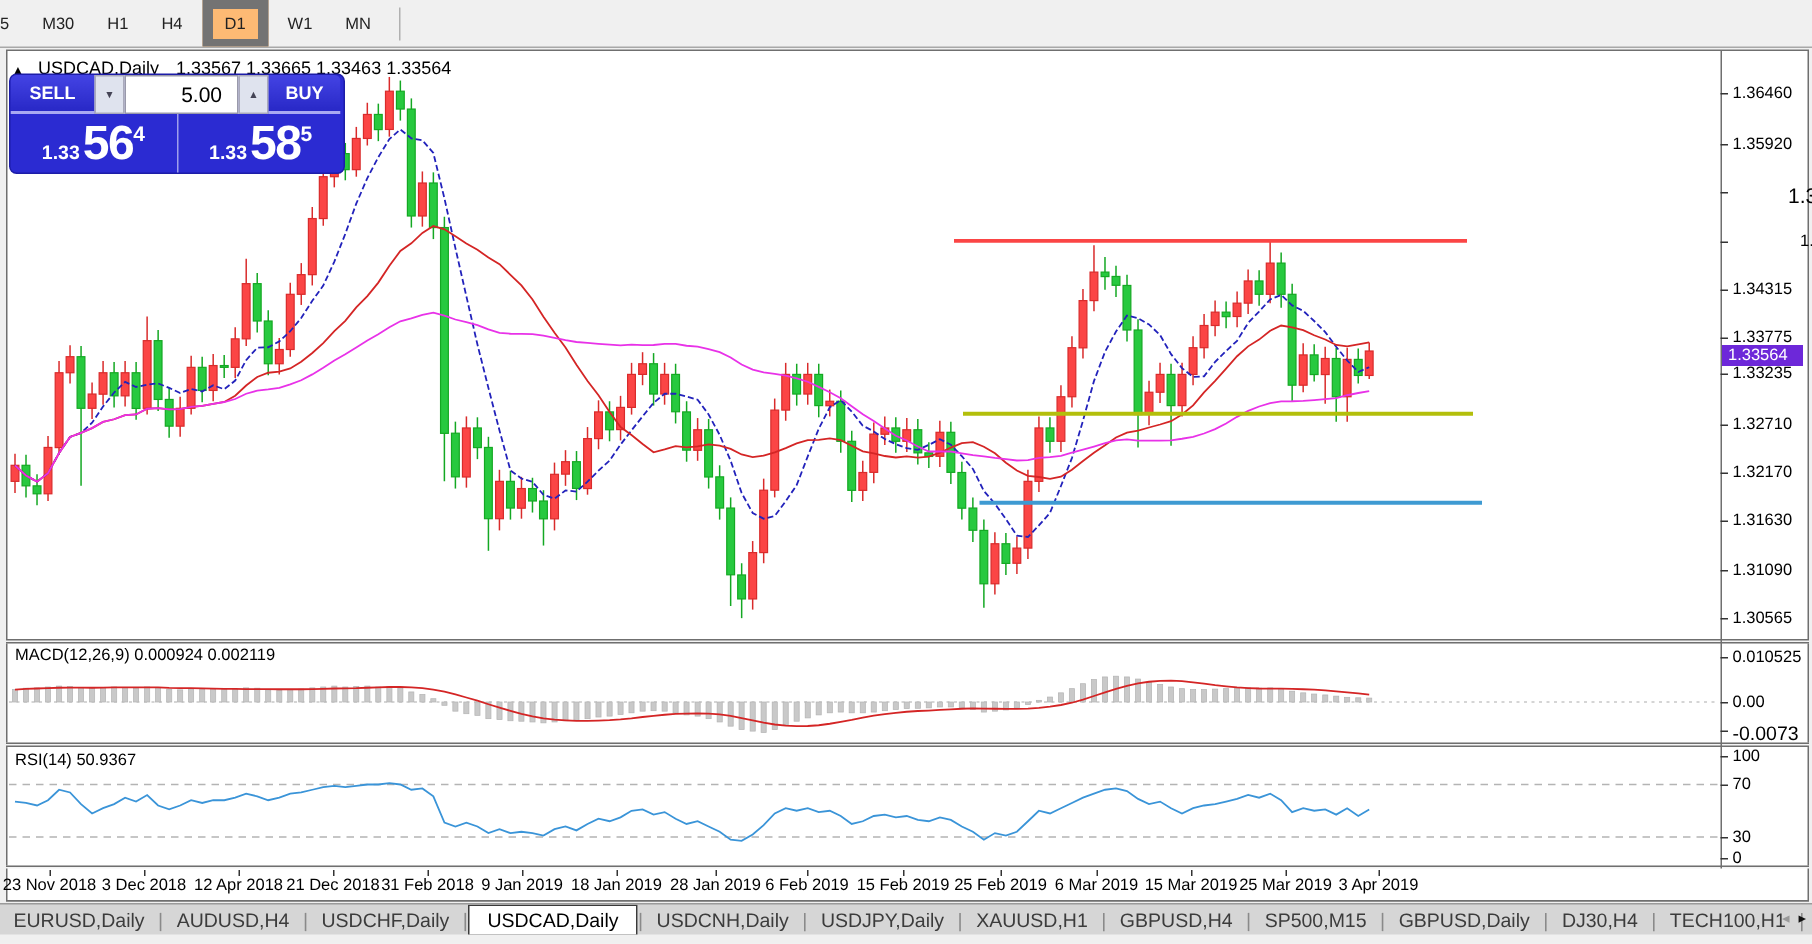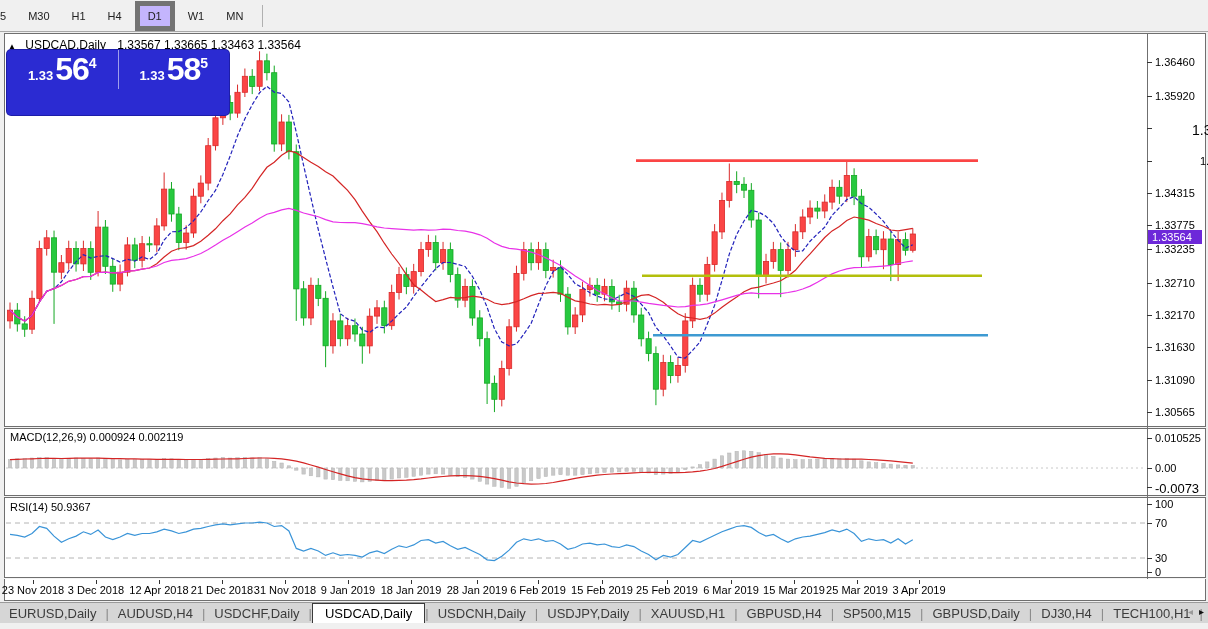--- a/index.html
+++ b/index.html
@@ -5,21 +5,21 @@
   * { margin:0; padding:0; box-sizing:border-box; }
   html,body { width:1208px; height:629px; background:#f0f0f0; overflow:hidden;
               font-family:"Liberation Sans", sans-serif; }
   .abs { position:absolute; }
   
   #toolbar { position:absolute; left:0; top:0; width:1208px; height:32px;
              background:#f0f0f0; border-bottom:1px solid #a8a8a8;
              display:flex; align-items:center; gap:4px; padding-left:0; overflow:hidden; }
   .tf { font-size:11px; color:#222; padding:4px 8px; border:1px solid transparent; cursor:default; }
   .tf:first-child { margin-left:-9px; }
-  .tf.active { background:#c4b5fd; border:5px solid #737373; }
+  .tf.active { background:#fdba74; border:7px solid #737373; }
   .tbsep { width:1px; height:22px; background:#b0b0b0; margin-left:6px; }
   
   #win { position:absolute; left:4px; top:33px; width:1202px; height:568px;
          background:#fff; border:1px solid #6f6f6f; }
   #plot { position:absolute; left:0; top:0; z-index:2; }
   .sepline { position:absolute; left:4px; width:1202px; height:3px; z-index:3;
              background:#f4f4f4; border-top:1px solid #6f6f6f; border-bottom:1px solid #6f6f6f; }
   #axis-vline { position:absolute; left:1147px; top:34px; width:1px; height:545px;
                 background:#6f6f6f; z-index:3; }
   #title-row { position:absolute; left:8px; top:38px; z-index:4; font-size:12px; color:#000; }
@@ -722,20 +722,31 @@
   <span>USDCAD,Daily</span>
   <span style="margin-left:8px">1.33567 1.33665 1.33463 1.33564</span>
 </div>
 
 <div class="pane-label" style="top:431px">MACD(12,26,9) 0.000924 0.002119</div>
 <div class="pane-label" style="top:501px">RSI(14) 50.9367</div>
 
 <div id="curtag" style="top: 230px;">1.33564</div>
 
 <div id="panel">
+  <div id="prow1">
+    <div id="sellbtn" class="pbtn">SELL</div>
+    <div class="spin">
+      <span>▼</span>
+    </div>
+    <div id="vol">5.00</div>
+    <div class="spin">
+      <span>▲</span>
+    </div>
+    <div id="buybtn" class="pbtn">BUY</div>
+  </div>
   <div id="prow2">
     <div class="phalf">
       <span class="psm">1.33</span>
       <span class="pbig">56</span>
       <span class="psup">4</span>
     </div>
     <div class="phalf">
       <span class="psm">1.33</span>
       <span class="pbig">58</span>
       <span class="psup">5</span>
@@ -815,21 +826,21 @@
 <div style="position: absolute; left: 1155px; top: 566px; font-size: 11px; z-index: 4;">0</div>
 <div style="position: absolute; left: 1147px; top: 572px; width: 5px; height: 1px; background: rgb(51, 51, 51); z-index: 4;"></div>
 <div style="position: absolute; top: 584px; left: 33px; font-size: 11px; z-index: 4; white-space: nowrap; transform: translateX(-50%);">23 Nov 2018</div>
 <div style="position: absolute; left: 33px; top: 580px; width: 1px; height: 4px; background: rgb(51, 51, 51); z-index: 4;"></div>
 <div style="position: absolute; top: 584px; left: 96px; font-size: 11px; z-index: 4; white-space: nowrap; transform: translateX(-50%);">3 Dec 2018</div>
 <div style="position: absolute; left: 96px; top: 580px; width: 1px; height: 4px; background: rgb(51, 51, 51); z-index: 4;"></div>
 <div style="position: absolute; top: 584px; left: 159px; font-size: 11px; z-index: 4; white-space: nowrap; transform: translateX(-50%);">12 Apr 2018</div>
 <div style="position: absolute; left: 159px; top: 580px; width: 1px; height: 4px; background: rgb(51, 51, 51); z-index: 4;"></div>
 <div style="position: absolute; top: 584px; left: 222px; font-size: 11px; z-index: 4; white-space: nowrap; transform: translateX(-50%);">21 Dec 2018</div>
 <div style="position: absolute; left: 222px; top: 580px; width: 1px; height: 4px; background: rgb(51, 51, 51); z-index: 4;"></div>
-<div style="position: absolute; top: 584px; left: 285px; font-size: 11px; z-index: 4; white-space: nowrap; transform: translateX(-50%);">31 Nov 2018</div>
+<div style="position: absolute; top: 584px; left: 285px; font-size: 11px; z-index: 4; white-space: nowrap; transform: translateX(-50%);">31 Feb 2018</div>
 <div style="position: absolute; left: 285px; top: 580px; width: 1px; height: 4px; background: rgb(51, 51, 51); z-index: 4;"></div>
 <div style="position: absolute; top: 584px; left: 348px; font-size: 11px; z-index: 4; white-space: nowrap; transform: translateX(-50%);">9 Jan 2019</div>
 <div style="position: absolute; left: 348px; top: 580px; width: 1px; height: 4px; background: rgb(51, 51, 51); z-index: 4;"></div>
 <div style="position: absolute; top: 584px; left: 411px; font-size: 11px; z-index: 4; white-space: nowrap; transform: translateX(-50%);">18 Jan 2019</div>
 <div style="position: absolute; left: 411px; top: 580px; width: 1px; height: 4px; background: rgb(51, 51, 51); z-index: 4;"></div>
 <div style="position: absolute; top: 584px; left: 477px; font-size: 11px; z-index: 4; white-space: nowrap; transform: translateX(-50%);">28 Jan 2019</div>
 <div style="position: absolute; left: 477px; top: 580px; width: 1px; height: 4px; background: rgb(51, 51, 51); z-index: 4;"></div>
 <div style="position: absolute; top: 584px; left: 538px; font-size: 11px; z-index: 4; white-space: nowrap; transform: translateX(-50%);">6 Feb 2019</div>
 <div style="position: absolute; left: 538px; top: 580px; width: 1px; height: 4px; background: rgb(51, 51, 51); z-index: 4;"></div>
 <div style="position: absolute; top: 584px; left: 602px; font-size: 11px; z-index: 4; white-space: nowrap; transform: translateX(-50%);">15 Feb 2019</div>

